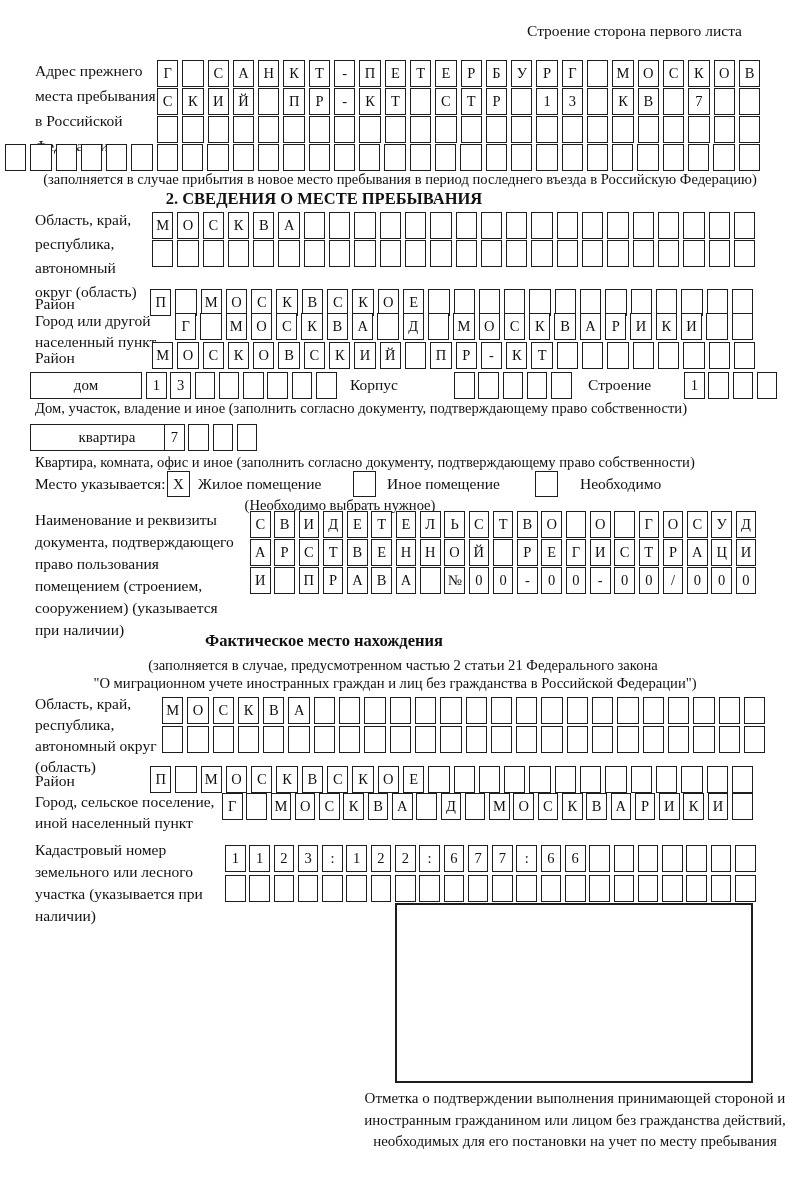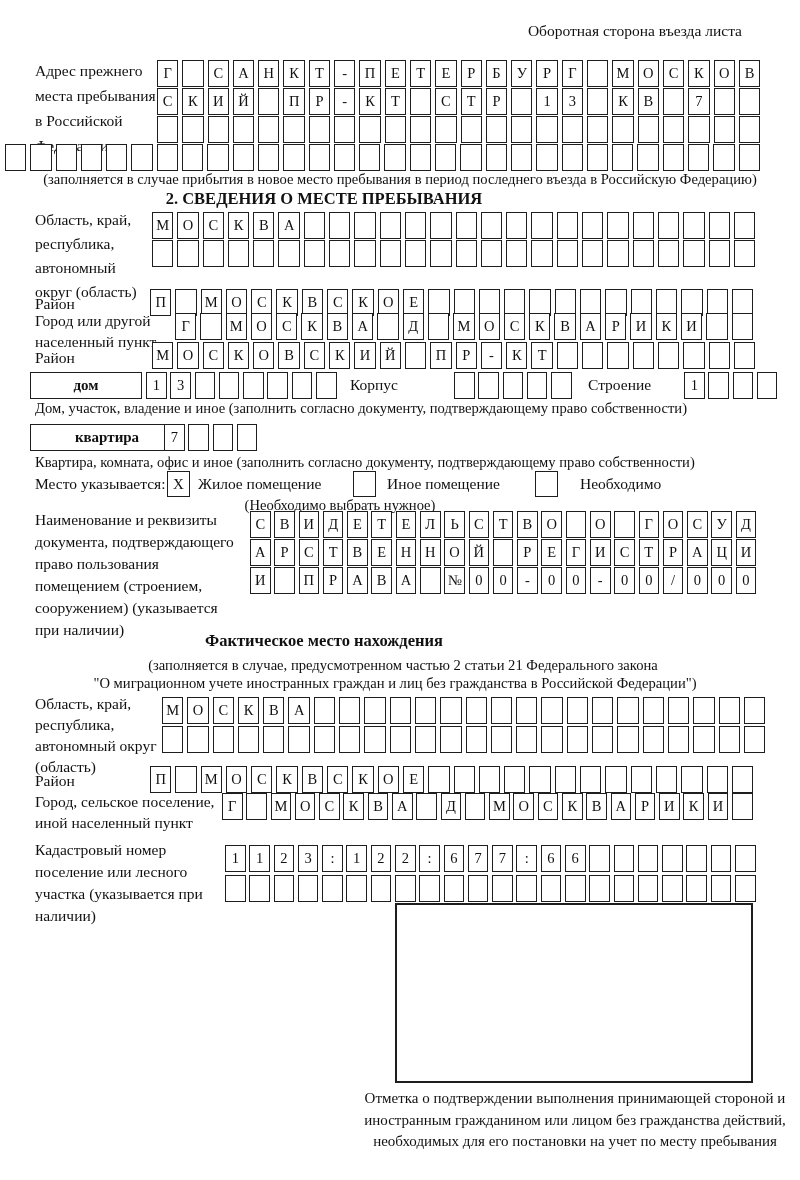--- a/index.html
+++ b/index.html
@@ -16,35 +16,35 @@
   .bold-title{font-size:16.5px;font-weight:bold;text-align:center;width:648px;left:0;}
   .grid{position:absolute;display:flex;height:27px;}
   .cell{
     box-sizing:border-box;flex:0 0 auto;width:21.3px;height:27px;margin-right:4px;
     border:1.6px solid #1e1e1e;display:flex;align-items:center;justify-content:center;
     font-size:14.5px;line-height:1;background:#fff;
   }
   .tight .cell{width:20.6px;margin-right:3.7px;}
   .labelbox{
     position:absolute;box-sizing:border-box;height:27px;border:1.6px solid #1e1e1e;
-    display:flex;align-items:center;justify-content:center;font-size:15px;background:#fff;font-weight:bold;
+    display:flex;align-items:center;justify-content:center;font-size:15px;background:#fff;
   }
   .checkbox{
     position:absolute;box-sizing:border-box;width:23px;height:26px;border:1.6px solid #1e1e1e;
     display:flex;align-items:center;justify-content:center;font-size:15px;background:#fff;
   }
   .bigbox{position:absolute;box-sizing:border-box;border:2px solid #1e1e1e;background:#fff;}
   .inline-lbl{font-size:15.5px;}
 </style>
 </head>
 <body>
 
 <div class="page">
 
-  <div class="abs corner" style="top:22px;right:58px;">Оборотная сторона въезда листа</div>
+  <div class="abs corner" style="top:22px;right:58px;">Строение сторона первого листа</div>
 
   <div class="abs lbl" style="left:35px;top:58px;width:125px;">Адрес прежнего места пребывания в Российской Федерации</div>
   <div class="grid" style="left:157px;top:60px;">
       <span class="cell">Г</span>
       <span class="cell"></span>
       <span class="cell">С</span>
       <span class="cell">А</span>
       <span class="cell">Н</span>
       <span class="cell">К</span>
       <span class="cell">Т</span>
@@ -513,21 +513,21 @@
       <span class="cell">К</span>
       <span class="cell">В</span>
       <span class="cell">А</span>
       <span class="cell">Р</span>
       <span class="cell">И</span>
       <span class="cell">К</span>
       <span class="cell">И</span>
       <span class="cell"></span>
     </div>
 
-  <div class="abs lbl" style="left:35px;top:839px;width:190px;line-height:22px;">Кадастровый номер поселение или лесного участка (указывается при наличии)</div>
+  <div class="abs lbl" style="left:35px;top:839px;width:190px;line-height:22px;">Кадастровый номер земельного или лесного участка (указывается при наличии)</div>
   <div class="grid tight" style="left:225px;top:845px;">
       <span class="cell">1</span>
       <span class="cell">1</span>
       <span class="cell">2</span>
       <span class="cell">3</span>
       <span class="cell">:</span>
       <span class="cell">1</span>
       <span class="cell">2</span>
       <span class="cell">2</span>
       <span class="cell">:</span>

